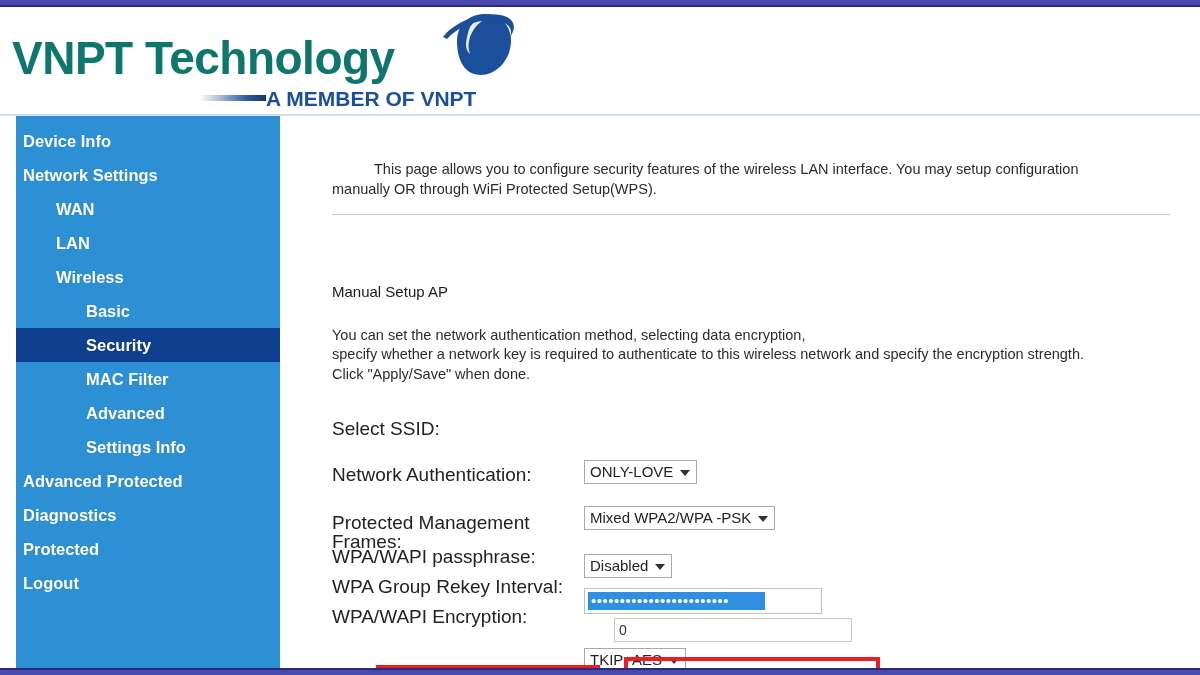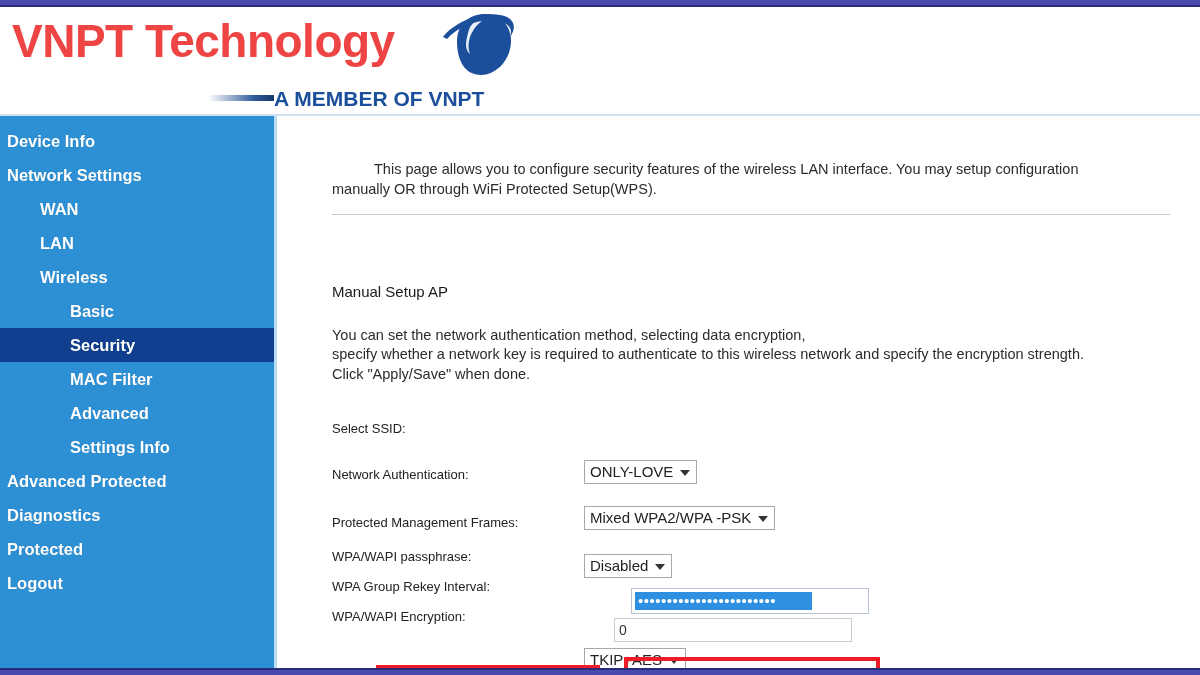--- a/index.html
+++ b/index.html
@@ -54,38 +54,38 @@
   #logo-wrap {
     position: absolute;
     left: 12px;
     top: 2px;
     width: 520px;
     height: 105px;
   }
   #logo-title {
     position: absolute;
     left: 0;
-    top: 5px;
+    top: 22px;
     font-size: 46px;
     font-weight: bold;
-    color: #ef4444;
+    color: #0f766e;
     letter-spacing: -0.5px;
     white-space: nowrap;
     font-family: "Liberation Sans", sans-serif;
   }
   #logo-mark {
     position: absolute;
     left: 425px;
     top: 2px;
     width: 80px;
     height: 72px;
   }
   #logo-sub-wrap {
     position: absolute;
-    left: 8px;
+    left: 0;
     top: 78px;
     width: 520px;
     height: 26px;
   }
   #logo-rule {
     position: absolute;
     left: 188px;
     top: 8px;
     width: 66px;
     height: 6px;
@@ -109,21 +109,21 @@
     left: 0;
     width: 1200px;
     height: 2px;
     background: #cfe0f0;
   }
 
   
   #sidebar {
     position: absolute;
     top: 116px;
-    left: 0;
+    left: 16px;
     width: 277px;
     height: 552px;
     background: #2e90d4;
     border-right: 3px solid #bcdcf3;
     box-sizing: border-box;
     padding-top: 8px;
   }
   .nav-item {
     display: block;
     height: 34px;
@@ -196,32 +196,32 @@
     top: 300px;
     width: 860px;
   }
   .frow {
     position: relative;
     display: flex;
     align-items: flex-start;
   }
   .frow .flabel {
     width: 252px;
-    font-size: 13px;
+    font-size: 19px;
     color: #222222;
     line-height: 19px;
     padding-top: 3px;
     flex: 0 0 252px;
   }
   .frow .fctl { flex: 1 1 auto; margin-top: 44px; }
 
   .r-ssid  { height: 46px; }
   .r-auth  { height: 48px; }
   .r-pmf   { height: 34px; }
-  .r-pass  { height: 30px; gap: 47px; }
+  .r-pass  { height: 30px; }
   .r-rekey { height: 30px; gap: 30px; }
   .r-enc   { height: 30px; }
 
   select.vselect {
     font-family: "Liberation Sans", sans-serif;
     font-size: 15px;
     color: #222222;
     background: #ffffff;
     border: 1px solid #a8a8a8;
     padding: 1px 22px 1px 5px;

